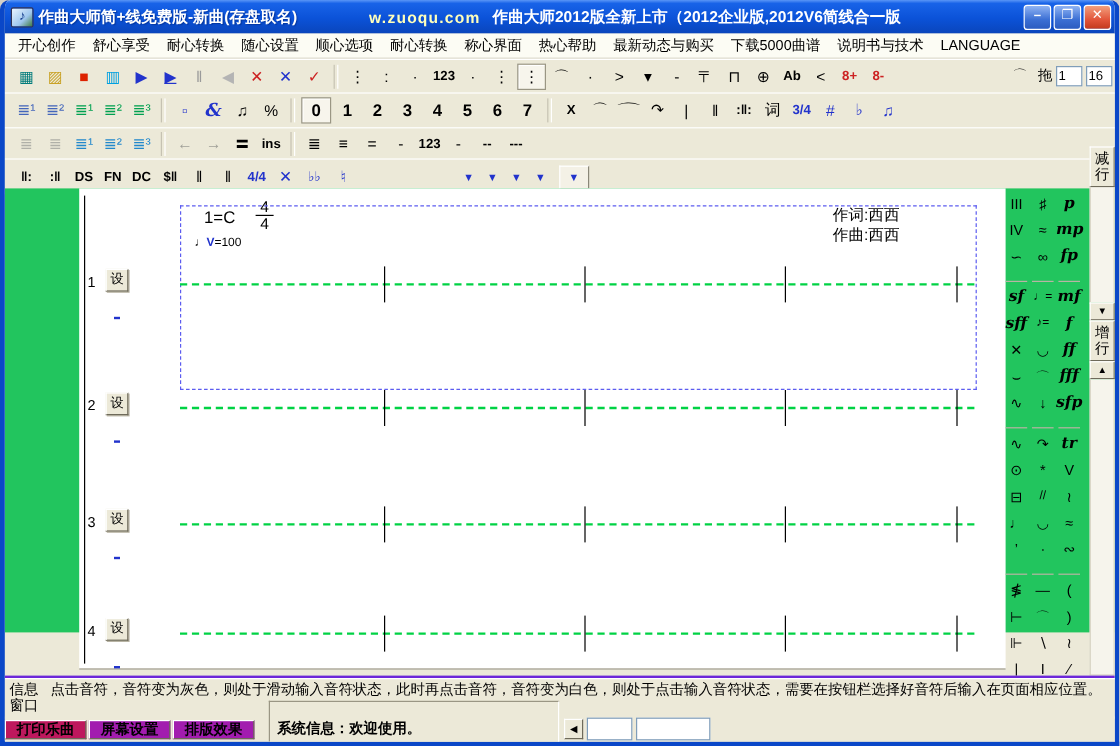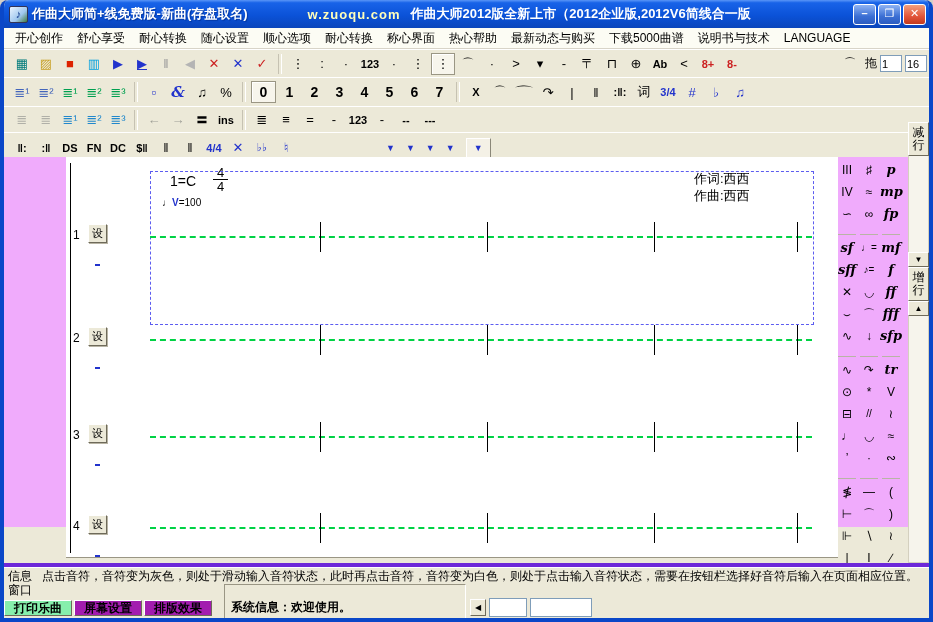--- a/index.html
+++ b/index.html
@@ -39,21 +39,21 @@
   .tbtn.wide{transform:scaleX(1.7);}
   .tbtn.clef{font-family:"DejaVu Serif",serif;font-style:italic;font-size:15px;font-weight:bold;}
   .tb-right{margin-left:auto;display:flex;align-items:center;gap:3px;padding-right:2px;font-size:12px;}
   .mini{width:18px;height:15px;border:1px solid #7f9db9;background:#fff;font-size:11px;padding:0 1px;
     font-family:"Liberation Sans","DejaVu Sans",sans-serif;}
   .dropgroup{display:flex;align-items:center;gap:11px;margin-left:88px;}
   .drop{color:#2233cc;font-size:9px;}
   .drop.dropbox{border:1px solid #fff;border-right-color:#8a8778;border-bottom-color:#8a8778;
     background:#f4f1e6;padding:4px 7px;}
   
-  .main{position:absolute;left:0;top:157px;width:925px;height:370px;background:#f0abfc;}
+  .main{position:absolute;left:0;top:157px;width:925px;height:370px;background:#22c55e;}
   .page{position:absolute;left:62px;top:0;width:772px;height:400px;background:#ffffff;
     border-bottom:1px solid #9a9684;}
   .page-line{position:absolute;left:66px;top:6px;height:390px;width:1px;background:#000;}
   .keysig{position:absolute;left:166px;top:16px;font-size:14px;}
   .timesig{position:absolute;left:209px;top:9px;width:15px;text-align:center;font-size:13px;line-height:13px;}
   .timesig span{display:block;}
   .timesig .tnum{border-bottom:1px solid #000;}
   .tempo{position:absolute;left:158px;top:40px;font-size:10px;}
   .tempo .tv{color:#2233cc;font-weight:bold;}
   .credit{position:absolute;left:690px;font-size:13px;color:#000;}
@@ -81,30 +81,30 @@
   .rightstrip{position:absolute;left:904px;top:122px;width:21px;height:441px;display:flex;flex-direction:column;}
   .vbtn{width:21px;padding:3px 0;font-size:12px;line-height:13px;text-align:center;word-break:break-all;
     background:#ece9d8;border:1px solid #fff;border-right-color:#6e6a5a;border-bottom-color:#6e6a5a;
     box-shadow:1px 1px 0 #b8b4a4;color:#000;font-family:"Liberation Sans","DejaVu Sans",sans-serif;}
   .sbtn{width:21px;height:15px;font-size:8px;text-align:center;line-height:13px;background:#ece9d8;
     border:1px solid #fff;border-right-color:#6e6a5a;border-bottom-color:#6e6a5a;color:#000;padding:0;}
   .track{flex:none;height:96px;background:#f6f4ec;border:1px solid #d4d0bf;border-top:none;border-bottom:none;}
   .track2{flex:1;background:#f6f4ec;border:1px solid #d4d0bf;border-top:none;}
   
   .infobar{position:absolute;left:0;top:563px;width:925px;height:34px;background:#ece9d8;
-    border-top:4px solid #6d28d9;box-shadow:inset 0 1px 0 #fff;display:flex;font-size:12px;}
+    border-top:2px solid #6d28d9;box-shadow:inset 0 1px 0 #fff;display:flex;font-size:12px;}
   .infolabel{width:30px;padding:2px 2px 0 4px;line-height:14px;flex:none;}
   .infolabel span{display:block;}
   .infotext{padding:2px 4px 0 2px;line-height:15px;}
   
   .statusbar{position:absolute;left:0;top:597px;width:925px;height:21px;background:#ece9d8;
     display:flex;align-items:center;font-size:12px;}
   .tab{height:17px;line-height:16px;padding:0 9px;font-weight:bold;margin-right:2px;
     border:1px solid #fff;border-right-color:#6e6a5a;border-bottom-color:#6e6a5a;background:#a21caf;}
-  .tab.tab-active{background:#86efac;margin-top:44px;}
+  .tab.tab-active{background:#be185d;margin-top:44px;}
   .scell{height:17px;line-height:16px;padding:14px 6px;font-weight:bold;margin-right:4px;
     border:1px solid #9a9684;border-right-color:#fff;border-bottom-color:#fff;background:#ece9d8;white-space:nowrap;}
   .scell.sysinfo{width:228px;margin-left:10px;}
   .navbtn{width:16px;height:17px;border:1px solid #fff;border-right-color:#6e6a5a;border-bottom-color:#6e6a5a;
     background:#ece9d8;font-size:8px;text-align:center;line-height:15px;padding:0;margin-right:3px;color:#000;}
   .sinput{height:15px;border:1px solid #7f9db9;background:#fff;margin-right:3px;
     font-family:"Liberation Sans","DejaVu Sans",sans-serif;font-size:11px;}
   .sinput.w1{width:32px;} .sinput.w2{width:56px;}
 </style>
 </head>

